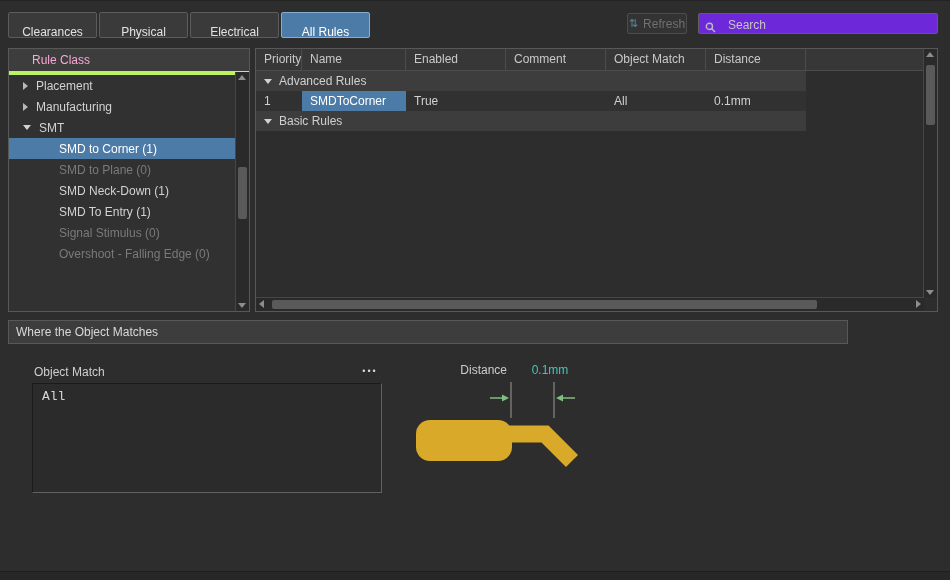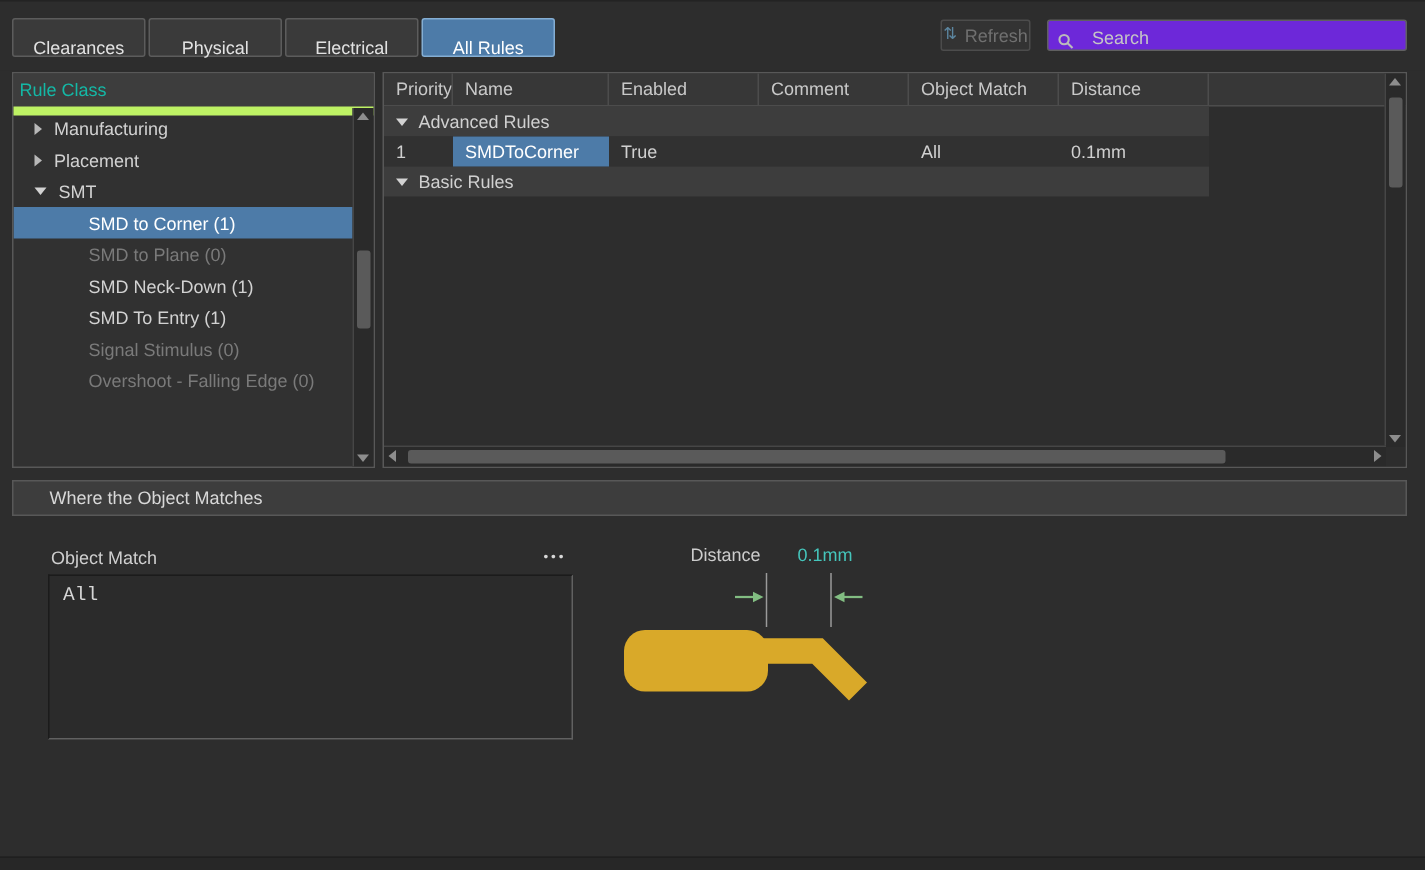--- a/index.html
+++ b/index.html
@@ -20,22 +20,22 @@
        justify-content:center;gap:5px;background:#333333;border:1px solid #4c4c4c;border-radius:2px;
        color:#707070;font-size:12px;font-family:inherit;cursor:default}
   .refresh-icon{color:#5c86a0;font-size:11px;line-height:1}
   .searchbox{position:absolute;left:698px;top:12px;width:240px;height:21px;box-sizing:border-box;
        display:flex;align-items:flex-end;gap:10px;background:#6d28d9;border:1px solid #606060;border-radius:2px;padding:0 6px}
   .search-input{flex:1;background:transparent;border:none;outline:none;color:#e0e0e0;font-size:12px;font-family:inherit}
   .search-input::placeholder{color:#c6c6c6}
 
   
   .panel{position:absolute;box-sizing:border-box;border:1px solid #585858;background:#313131}
-  .panel-header{height:22px;line-height:22px;background:#3d3d3d;border-bottom:6px solid #bef264;
-       padding-left:4px;font-size:12px;color:#14b8a6}
+  .panel-header{height:22px;line-height:22px;background:#3d3d3d;border-bottom:4px solid #bef264;
+       padding-left:23px;font-size:12px;color:#f9a8d4}
 
   
   .left-panel{left:8px;top:48px;width:242px;height:264px}
   .tree{position:absolute;left:0;top:23px;right:13px;bottom:0;padding-top:3px;overflow:hidden}
   .tree-row{height:21px;display:flex;align-items:center;font-size:12px;color:#d2d2d2;cursor:pointer;white-space:nowrap}
   .tree-row .lbl{overflow:hidden;text-overflow:ellipsis}
   .tree-row.group{padding-left:14px;gap:8px}
   .tree-row.leaf{padding-left:50px}
   .tree-row.selected{background:#4d7ba8;color:#ffffff}
   .tree-row.disabled{color:#7a7a7a}
@@ -70,22 +70,22 @@
   .c-enabled,.c-comment,.c-objmatch,.c-distance{width:100px}
   .c-fill{flex:1;border-right:none}
   .trow{height:20px;display:flex;font-size:12px;color:#d0d0d0;width:550px;cursor:pointer}
   .group-row{background:#3d3d3d;align-items:center;padding-left:8px;gap:7px;box-sizing:border-box}
   .data-row{background:#313131}
   .td{line-height:20px;padding-left:8px;box-sizing:border-box;overflow:hidden;white-space:nowrap}
   .td.selected{background:#4d7ba8;color:#ffffff}
   .tvscroll{position:absolute;top:0;right:0;bottom:13px;width:13px;background:#2a2a2a;border-left:1px solid #464646}
 
   
-  .section-bar{position:absolute;left:8px;top:320px;width:930px;height:24px;box-sizing:border-box;
-      background:#3d3d3d;border:1px solid #585858;line-height:22px;padding-left:24px;font-size:12px;color:#d8d8d8}
+  .section-bar{position:absolute;left:8px;top:320px;width:840px;height:24px;box-sizing:border-box;
+      background:#3d3d3d;border:1px solid #585858;line-height:22px;padding-left:7px;font-size:12px;color:#d8d8d8}
 
   
   .om-label{position:absolute;left:34px;top:365px;font-size:12px;color:#cfcfcf}
   .om-menu{position:absolute;left:356px;top:362px;width:28px;height:18px;background:transparent;border:none;
       color:#d8d8d8;font-size:9px;letter-spacing:2px;cursor:pointer;font-family:inherit;padding:0}
   .om-box{position:absolute;left:32px;top:383px;width:350px;height:110px;box-sizing:border-box;
       background:#2b2b2b;border:1px solid;border-color:#1b1b1b #616161 #616161 #1b1b1b;
       color:#d6d6d6;font-family:"Liberation Mono",monospace;font-size:13px;padding:5px 9px;
       resize:none;outline:none}
 
@@ -123,25 +123,25 @@
   </div>
 </div>
 
 <div class="panel left-panel">
   <div class="panel-header">
     <span>Rule Class</span>
   </div>
   <div class="tree">
     <div class="tree-row group">
       <span class="caret collapsed"></span>
-      <span class="lbl">Manufacturing</span>
+      <span class="lbl">Placement</span>
     </div>
     <div class="tree-row group">
       <span class="caret collapsed"></span>
-      <span class="lbl">Placement</span>
+      <span class="lbl">Manufacturing</span>
     </div>
     <div class="tree-row group">
       <span class="caret expanded"></span>
       <span class="lbl">SMT</span>
     </div>
     <div class="tree-row leaf selected">
       <span class="lbl">SMD to Corner (1)</span>
     </div>
     <div class="tree-row leaf disabled">
       <span class="lbl">SMD to Plane (0)</span>

